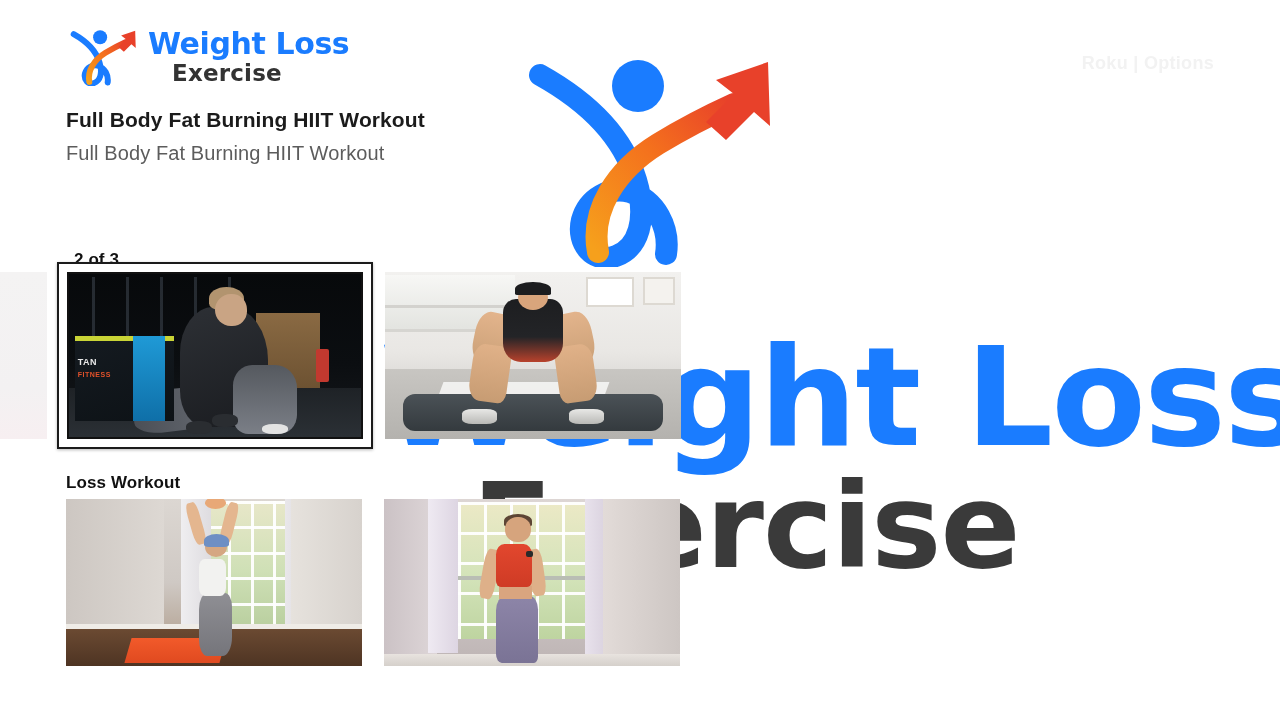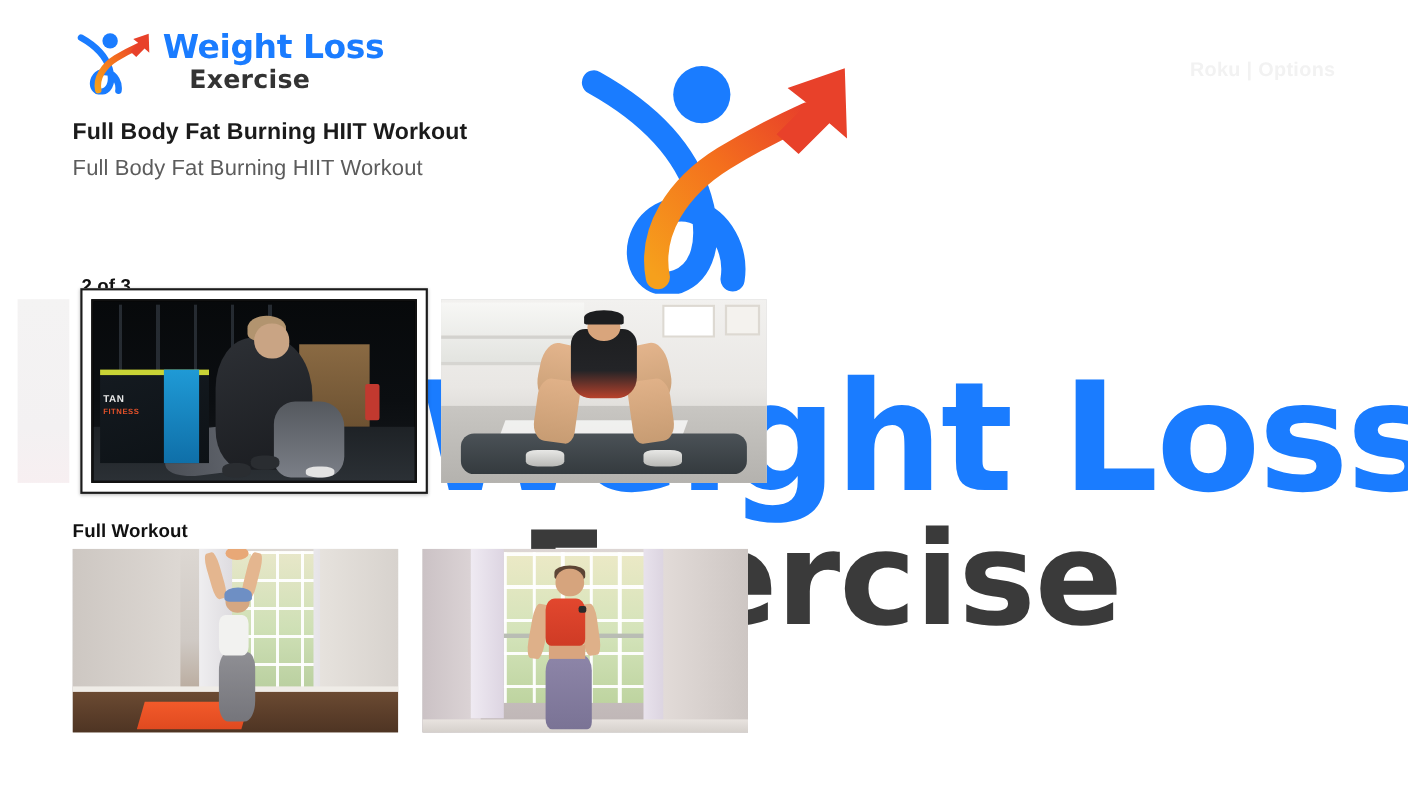--- a/index.html
+++ b/index.html
@@ -542,21 +542,21 @@
   </div>
 
   <div class="top-right">Roku | Options</div>
 
   <div class="rows">
 
     <div class="row" style="top:250px;">
       <div class="row-head">
         <span class="row-count">2 of 3</span>
       </div>
-      <div class="tiles" style="left:0px;padding-left:16px;">
+      <div class="tiles" style="left:0px;">
 
         <div class="tile partial placeholder-blank" style="margin-right:20px;">
           <div class="thumb"></div>
         </div>
 
         <div class="tile-selected">
           <div class="inner">
             <div class="thumb">
               <div class="scene sc-gym">
                 <div class="rack"></div>
@@ -601,21 +601,21 @@
                 <div class="shoeR"></div>
             </div>
           </div>
         </div>
 
       </div>
     </div>
 
     <div class="row" style="top:473px;">
       <div class="row-head">
-        <span class="row-title">Full Workout</span>
+        <span class="row-title">Loss Workout</span>
         <span class="row-count"></span>
       </div>
       <div class="tiles" style="left:66px; top:26px;">
 
         <div class="tile">
           <div class="thumb">
             <div class="scene sc-yoga1">
               <div class="wallL"></div>
               <div class="window"></div>
               <div class="curtainL"></div>

